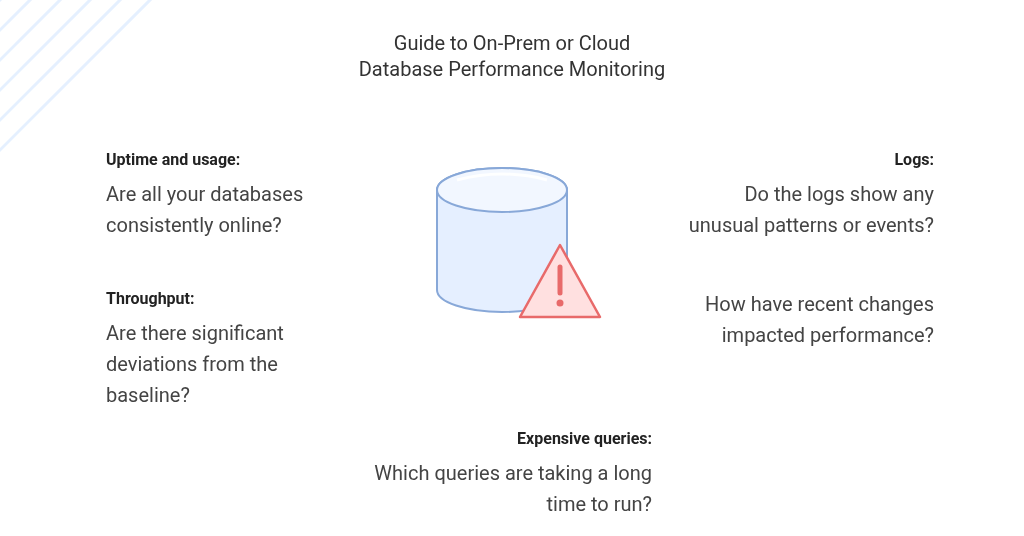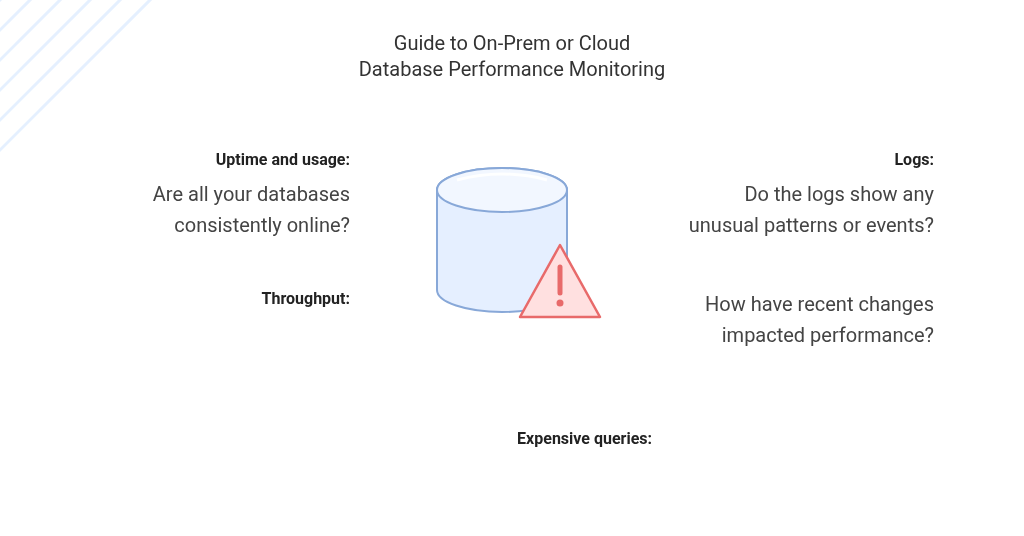--- a/index.html
+++ b/index.html
@@ -42,21 +42,21 @@
     top: 150px;
     left: 0;
     width: 1024px;
     height: 386px;
   }
 
   .col {
     position: absolute;
     width: 260px;
   }
-  .col.left  { left: 90px;  text-align: right; }
+  .col.left  { left: 106px;  text-align: left; }
   .col.right { right: 90px; text-align: right; }
 
   .item { margin-bottom: 48px; }
   .item-title {
     font-size: 16px;
     font-weight: 700;
     color: #222222;
     margin-bottom: 10px;
   }
   .item-desc {
@@ -108,20 +108,21 @@
 
 <div class="content">
 
   <div class="col left">
     <div class="item">
       <div class="item-title">Uptime and usage:</div>
       <div class="item-desc">Are all your databases consistently online?</div>
     </div>
     <div class="item">
       <div class="item-title">Throughput:</div>
+      <div class="item-desc">Are there significant deviations from the baseline?</div>
     </div>
   </div>
 
   <div class="center-graphic">
     <svg viewBox="0 0 220 220" width="220" height="220">
 
       <ellipse cx="100" cy="40" rx="65" ry="22" fill="#e5efff" stroke="#88a8d8" stroke-width="2"></ellipse>
       <path d="M35 40 L35 140 A65 22 0 0 0 165 140 L165 40" fill="#e5efff" stroke="#88a8d8" stroke-width="2"></path>
       <ellipse cx="100" cy="40" rx="65" ry="22" fill="#f2f7ff" stroke="#88a8d8" stroke-width="2"></ellipse>
 
@@ -140,15 +141,16 @@
       <div class="item-title">Logs:</div>
       <div class="item-desc">Do the logs show any unusual patterns or events?</div>
     </div>
     <div class="item">
       <div class="item-desc">How have recent changes impacted performance?</div>
     </div>
   </div>
 
   <div class="bottom-item">
     <div class="item-title">Expensive queries:</div>
+    <div class="item-desc">Which queries are taking a long time to run?</div>
   </div>
 
 </div>
 
 </body></html>

